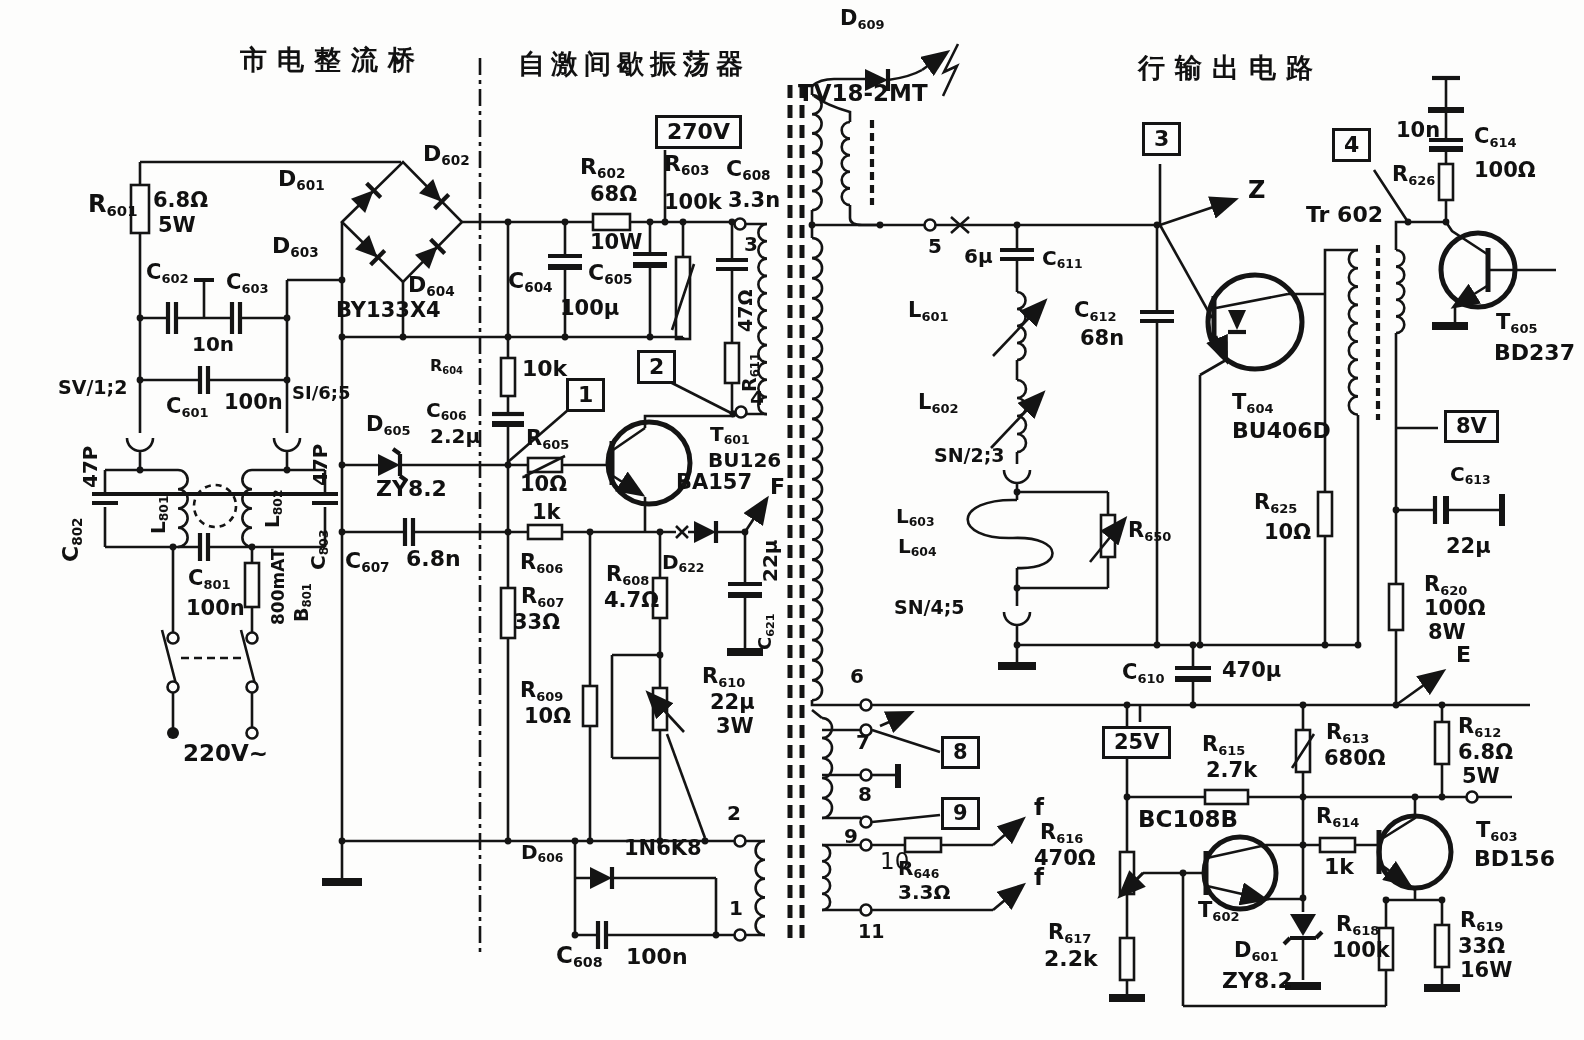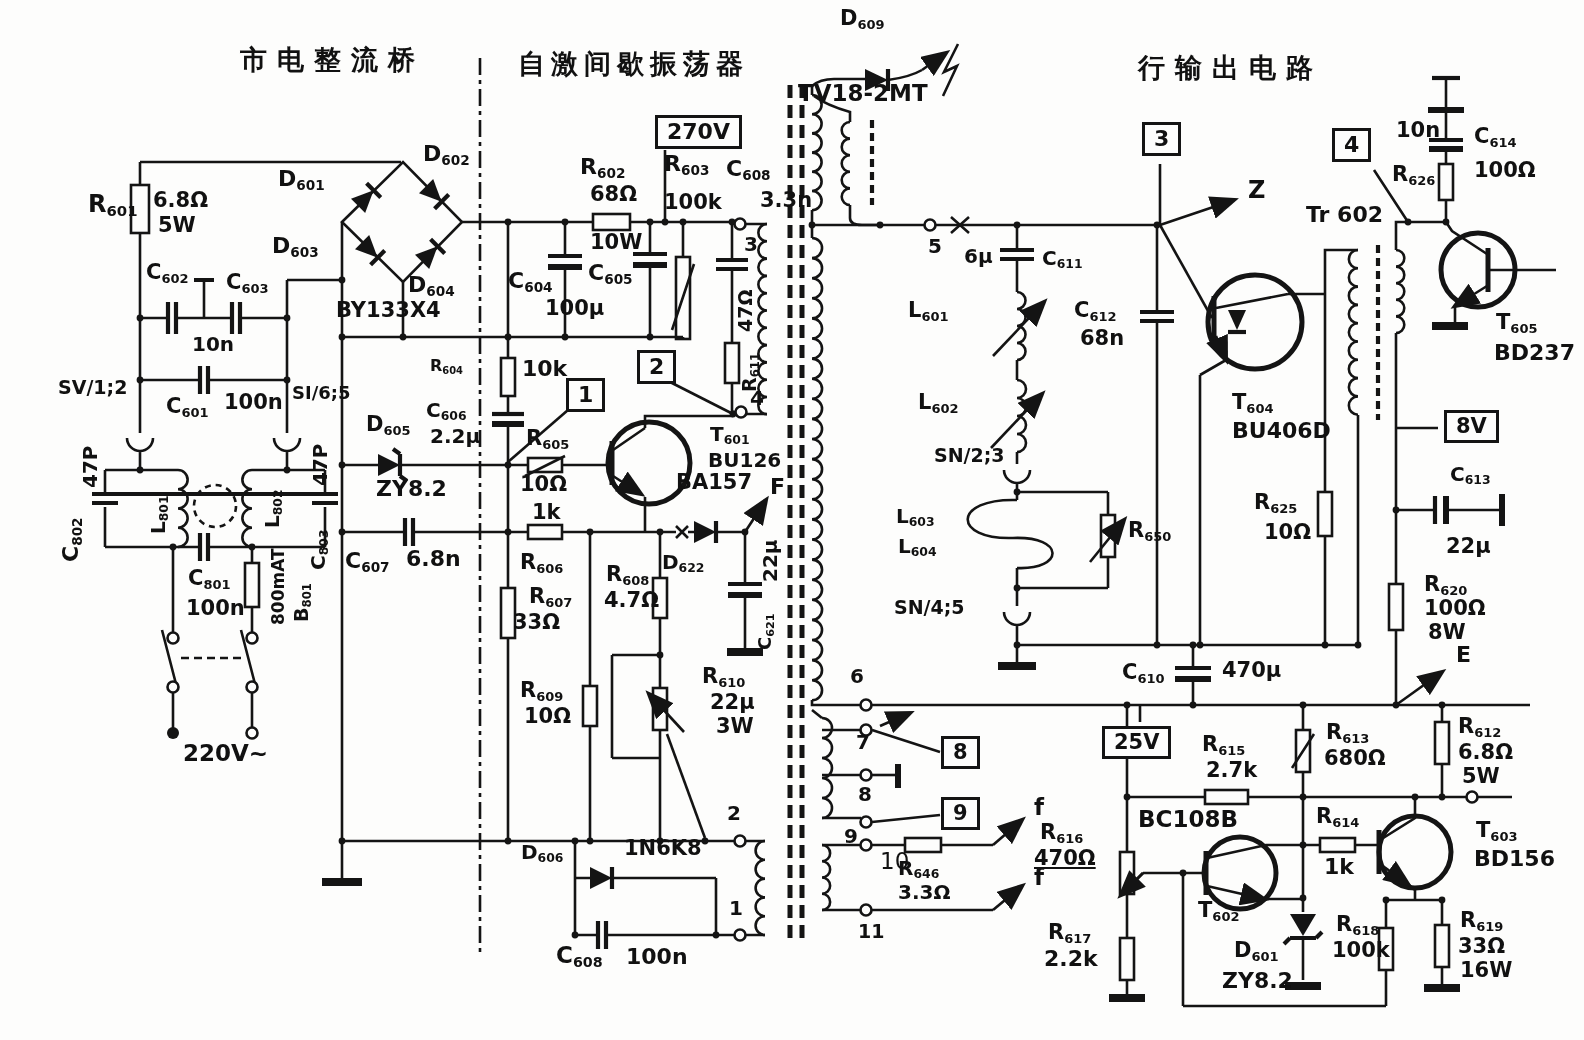--- a/index.html
+++ b/index.html
@@ -420,45 +420,45 @@
       <span class="lb rot" style="left: 270px; top: 625px; font-size: 17px; font-weight: 700;">800mAT</span>
       <span class="lb rot" style="left: 292px; top: 622px; font-size: 19px; font-weight: 700;"><span>B</span><span class="sub">801</span></span>
       <span class="lb" style="left: 183px; top: 742px; font-size: 23px; font-weight: 700;">220V~</span>
       <span class="lb box" style="left: 655px; top: 115px; font-size: 22px; font-weight: 700;">270V</span>
       <span class="lb" style="left: 580px; top: 156px; font-size: 22px; font-weight: 700;"><span>R</span><span class="sub">602</span></span>
       <span class="lb" style="left: 590px; top: 184px; font-size: 21px; font-weight: 700; text-align: center;">68Ω</span>
       <span class="lb" style="left: 590px; top: 232px; font-size: 21px; font-weight: 700;">10W</span>
       <span class="lb" style="left: 664px; top: 153px; font-size: 22px; font-weight: 700;"><span>R</span><span class="sub">603</span></span>
       <span class="lb" style="left: 664px; top: 192px; font-size: 21px; font-weight: 700;">100k</span>
       <span class="lb" style="left: 726px; top: 158px; font-size: 22px; font-weight: 700;"><span>C</span><span class="sub">608</span></span>
-      <span class="lb" style="left: 728px; top: 190px; font-size: 21px; font-weight: 700; margin-left: 32px;">3.3n</span>
+      <span class="lb" style="left: 728px; top: 190px; font-size: 21px; font-weight: 700;">3.3n</span>
       <span class="lb" style="left: 744px; top: 234px; font-size: 20px; font-weight: 700;">3</span>
       <span class="lb rot" style="left: 736px; top: 332px; font-size: 19px; font-weight: 700;">47Ω</span>
       <span class="lb rot" style="left: 740px; top: 392px; font-size: 19px; font-weight: 700;"><span>R</span><span class="sub">611</span></span>
       <span class="lb" style="left: 750px; top: 388px; font-size: 20px; font-weight: 700;">4</span>
       <span class="lb" style="left: 508px; top: 270px; font-size: 22px; font-weight: 700;"><span>C</span><span class="sub">604</span></span>
       <span class="lb" style="left: 588px; top: 262px; font-size: 22px; font-weight: 700;"><span>C</span><span class="sub">605</span></span>
-      <span class="lb" style="left: 545px; top: 298px; font-size: 21px; font-weight: 700;">100μ</span>
+      <span class="lb" style="left: 560px; top: 298px; font-size: 21px; font-weight: 700;">100μ</span>
       <span class="lb" style="left: 430px; top: 358px; font-size: 16px; font-weight: 700;"><span>R</span><span class="sub">604</span></span>
       <span class="lb" style="left: 522px; top: 358px; font-size: 22px; font-weight: 700;">10k</span>
       <span class="lb box" style="left: 566px; top: 378px; font-size: 22px; font-weight: 700;">1</span>
       <span class="lb box" style="left: 637px; top: 350px; font-size: 22px; font-weight: 700;">2</span>
       <span class="lb" style="left: 426px; top: 400px; font-size: 20px; font-weight: 700;"><span>C</span><span class="sub">606</span></span>
       <span class="lb" style="left: 430px; top: 426px; font-size: 20px; font-weight: 700;">2.2μ</span>
       <span class="lb" style="left: 366px; top: 414px; font-size: 21px; font-weight: 700;"><span>D</span><span class="sub">605</span></span>
       <span class="lb" style="left: 376px; top: 478px; font-size: 22px; font-weight: 700;">ZY8.2</span>
       <span class="lb" style="left: 526px; top: 428px; font-size: 21px; font-weight: 700;"><span>R</span><span class="sub">605</span></span>
       <span class="lb" style="left: 520px; top: 474px; font-size: 21px; font-weight: 700;">10Ω</span>
       <span class="lb" style="left: 710px; top: 424px; font-size: 20px; font-weight: 700;"><span>T</span><span class="sub">601</span></span>
       <span class="lb" style="left: 708px; top: 450px; font-size: 20px; font-weight: 700;">BU126</span>
       <span class="lb" style="left: 532px; top: 502px; font-size: 21px; font-weight: 700;">1k</span>
       <span class="lb" style="left: 520px; top: 552px; font-size: 21px; font-weight: 700;"><span>R</span><span class="sub">606</span></span>
       <span class="lb" style="left: 345px; top: 550px; font-size: 22px; font-weight: 700;"><span>C</span><span class="sub">607</span></span>
       <span class="lb" style="left: 406px; top: 548px; font-size: 22px; font-weight: 700;">6.8n</span>
-      <span class="lb" style="left: 521px; top: 586px; font-size: 21px; font-weight: 700; margin-left: 8px;"><span>R</span><span class="sub">607</span></span>
+      <span class="lb" style="left: 521px; top: 586px; font-size: 21px; font-weight: 700;"><span>R</span><span class="sub">607</span></span>
       <span class="lb" style="left: 513px; top: 612px; font-size: 21px; font-weight: 700;">33Ω</span>
       <span class="lb" style="left: 606px; top: 564px; font-size: 21px; font-weight: 700;"><span>R</span><span class="sub">608</span></span>
       <span class="lb" style="left: 604px; top: 590px; font-size: 21px; font-weight: 700;">4.7Ω</span>
       <span class="lb" style="left: 662px; top: 552px; font-size: 20px; font-weight: 700;"><span>D</span><span class="sub">622</span></span>
       <span class="lb" style="left: 676px; top: 472px; font-size: 21px; font-weight: 700;">BA157</span>
       <span class="lb" style="left: 770px; top: 476px; font-size: 22px; font-weight: 700;">F</span>
       <span class="lb rot" style="left: 760px; top: 582px; font-size: 20px; font-weight: 700;">22μ</span>
       <span class="lb rot" style="left: 756px; top: 650px; font-size: 18px; font-weight: 700;"><span>C</span><span class="sub">621</span></span>
       <span class="lb" style="left: 520px; top: 680px; font-size: 21px; font-weight: 700;"><span>R</span><span class="sub">609</span></span>
       <span class="lb" style="left: 524px; top: 706px; font-size: 21px; font-weight: 700;">10Ω</span>
@@ -510,21 +510,21 @@
       <span class="lb" style="left: 1222px; top: 660px; font-size: 21px; font-weight: 700;">470μ</span>
       <span class="lb box" style="left: 1102px; top: 726px; font-size: 21px; font-weight: 700;">25V</span>
       <span class="lb" style="left: 1202px; top: 734px; font-size: 21px; font-weight: 700;"><span>R</span><span class="sub">615</span></span>
       <span class="lb" style="left: 1206px; top: 760px; font-size: 21px; font-weight: 700;">2.7k</span>
       <span class="lb" style="left: 1326px; top: 722px; font-size: 21px; font-weight: 700;"><span>R</span><span class="sub">613</span></span>
       <span class="lb" style="left: 1324px; top: 748px; font-size: 21px; font-weight: 700;">680Ω</span>
       <span class="lb" style="left: 1458px; top: 716px; font-size: 21px; font-weight: 700;"><span>R</span><span class="sub">612</span></span>
       <span class="lb" style="left: 1458px; top: 742px; font-size: 21px; font-weight: 700;">6.8Ω</span>
       <span class="lb" style="left: 1462px; top: 766px; font-size: 21px; font-weight: 700;">5W</span>
       <span class="lb" style="left: 1040px; top: 822px; font-size: 21px; font-weight: 700;"><span>R</span><span class="sub">616</span></span>
-      <span class="lb" style="left: 1034px; top: 848px; font-size: 21px; font-weight: 700; text-decoration: underline;">470Ω</span>
+      <span class="lb" style="left: 1034px; top: 848px; font-size: 21px; font-weight: 700;">470Ω</span>
       <span class="lb" style="left: 1138px; top: 808px; font-size: 23px; font-weight: 700;">BC108B</span>
       <span class="lb" style="left: 1316px; top: 806px; font-size: 21px; font-weight: 700;"><span>R</span><span class="sub">614</span></span>
       <span class="lb" style="left: 1324px; top: 856px; font-size: 22px; font-weight: 700;">1k</span>
       <span class="lb" style="left: 1476px; top: 820px; font-size: 21px; font-weight: 700;"><span>T</span><span class="sub">603</span></span>
       <span class="lb" style="left: 1474px; top: 848px; font-size: 22px; font-weight: 700;">BD156</span>
       <span class="lb" style="left: 1048px; top: 922px; font-size: 21px; font-weight: 700;"><span>R</span><span class="sub">617</span></span>
       <span class="lb" style="left: 1044px; top: 948px; font-size: 22px; font-weight: 700;">2.2k</span>
       <span class="lb" style="left: 1198px; top: 900px; font-size: 21px; font-weight: 700;"><span>T</span><span class="sub">602</span></span>
       <span class="lb" style="left: 1234px; top: 940px; font-size: 21px; font-weight: 700;"><span>D</span><span class="sub">601</span></span>
       <span class="lb" style="left: 1222px; top: 970px; font-size: 22px; font-weight: 700;">ZY8.2</span>

